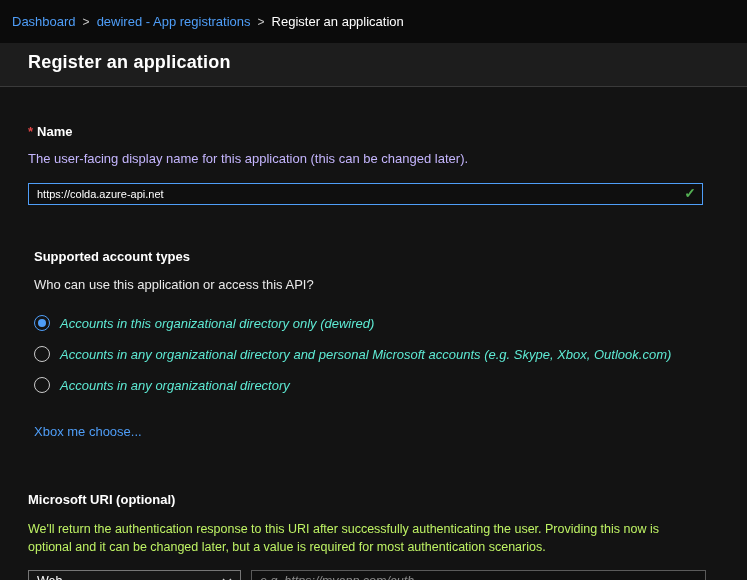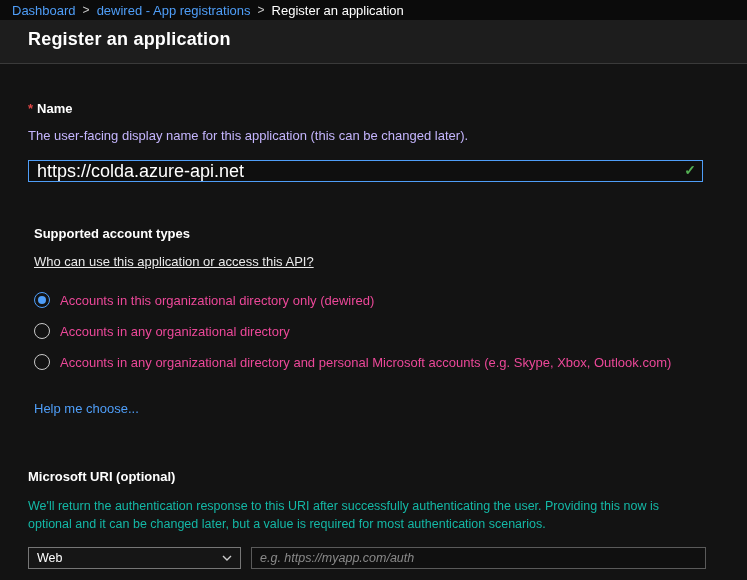--- a/index.html
+++ b/index.html
@@ -6,21 +6,21 @@
   html, body { width: 747px; height: 580px; }
   body {
     background: #131313;
     color: #ffffff;
     font-family: "Liberation Sans", sans-serif;
     overflow: hidden;
   }
 
   
   .breadcrumb-bar {
-    height: 20px;
+    height: 43px;
     display: flex;
     align-items: center;
     gap: 7px;
     padding: 0 12px;
     background: #0b0b0b;
     font-size: 13px;
   }
   .crumb-link { color: #4f9ef8; text-decoration: none; cursor: pointer; }
   .crumb-sep { color: #c8c8c8; font-size: 12px; }
   .crumb-current { color: #ffffff; }
@@ -51,46 +51,47 @@
 
   
   .name-input-wrap { position: relative; margin-top: 17px; width: 675px; }
   .text-input {
     width: 100%;
     height: 22px;
     background: #0f0f0f;
     border: 1px solid #4f9ef8;
     color: #ffffff;
     font-family: "Liberation Sans", sans-serif;
-    font-size: 18px;
+    font-size: 11px;
     padding: 2px 26px 2px 8px;
     outline: none;
   }
   .valid-icon {
     position: absolute;
     right: 7px;
     top: 2px;
     color: #54b054;
     font-size: 14px;
     font-weight: 700;
     pointer-events: none;
   }
 
   
   .account-types { margin-top: 44px; margin-left: 6px; }
-  .question { margin-top: 13px; font-size: 13px; color: #eaeaea; text-decoration: underline; }
+  .question { margin-top: 13px; font-size: 13px; color: #eaeaea; }
   .options { margin-top: 23px; }
   .option {
     display: flex;
     align-items: center;
     gap: 10px;
     margin-bottom: 15px;
     cursor: pointer;
     font-size: 13px;
-    color: #ec4899;
+    color: #5eead4;
+    font-style: italic;
   }
   .radio {
     width: 16px; height: 16px;
     border: 1px solid #c9c9c9;
     border-radius: 50%;
     flex: 0 0 16px;
     position: relative;
     background: transparent;
   }
   .option.selected .radio { border-color: #4f9ef8; }
@@ -111,21 +112,21 @@
     text-decoration: none;
     cursor: pointer;
   }
 
   
   .redirect-section { margin-top: 52px; }
   .redirect-desc {
     margin-top: 13px;
     font-size: 12.5px;
     line-height: 1.45;
-    color: #14b8a6;
+    color: #bef264;
     max-width: 676px;
   }
   .redirect-controls {
     margin-top: 14px;
     display: flex;
     gap: 10px;
     align-items: center;
   }
   .select-box {
     width: 213px;
@@ -185,28 +186,28 @@
   <div class="account-types">
     <div class="section-heading">Supported account types</div>
     <div class="question">Who can use this application or access this API?</div>
     <div class="options">
       <div class="option selected">
         <span class="radio"></span>
         <span>Accounts in this organizational directory only (dewired)</span>
       </div>
       <div class="option">
         <span class="radio"></span>
-        <span>Accounts in any organizational directory</span>
+        <span>Accounts in any organizational directory and personal Microsoft accounts (e.g. Skype, Xbox, Outlook.com)</span>
       </div>
       <div class="option">
         <span class="radio"></span>
-        <span>Accounts in any organizational directory and personal Microsoft accounts (e.g. Skype, Xbox, Outlook.com)</span>
-      </div>
-    </div>
-    <a class="help-link">Help me choose...</a>
+        <span>Accounts in any organizational directory</span>
+      </div>
+    </div>
+    <a class="help-link">Xbox me choose...</a>
   </div>
 
   <div class="redirect-section">
     <div class="section-heading">Microsoft URI (optional)</div>
     <div class="redirect-desc">We'll return the authentication response to this URI after successfully authenticating the user. Providing this now is optional and it can be changed later, but a value is required for most authentication scenarios.</div>
     <div class="redirect-controls">
       <div class="select-box">
         <span>Web</span>
         <svg class="chevron" viewBox="0 0 10 10">
           <path d="M1 3 L5 7 L9 3" fill="none" stroke="#cccccc" stroke-width="1.4"></path>

